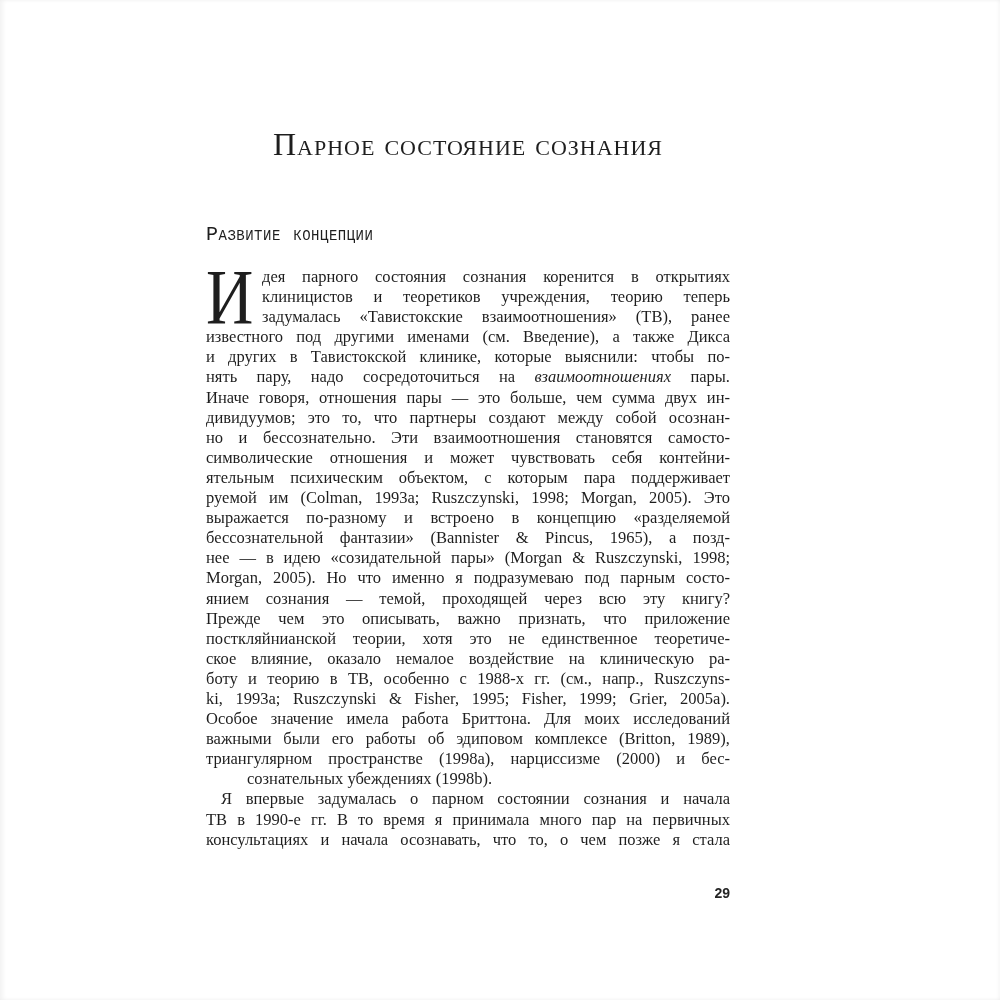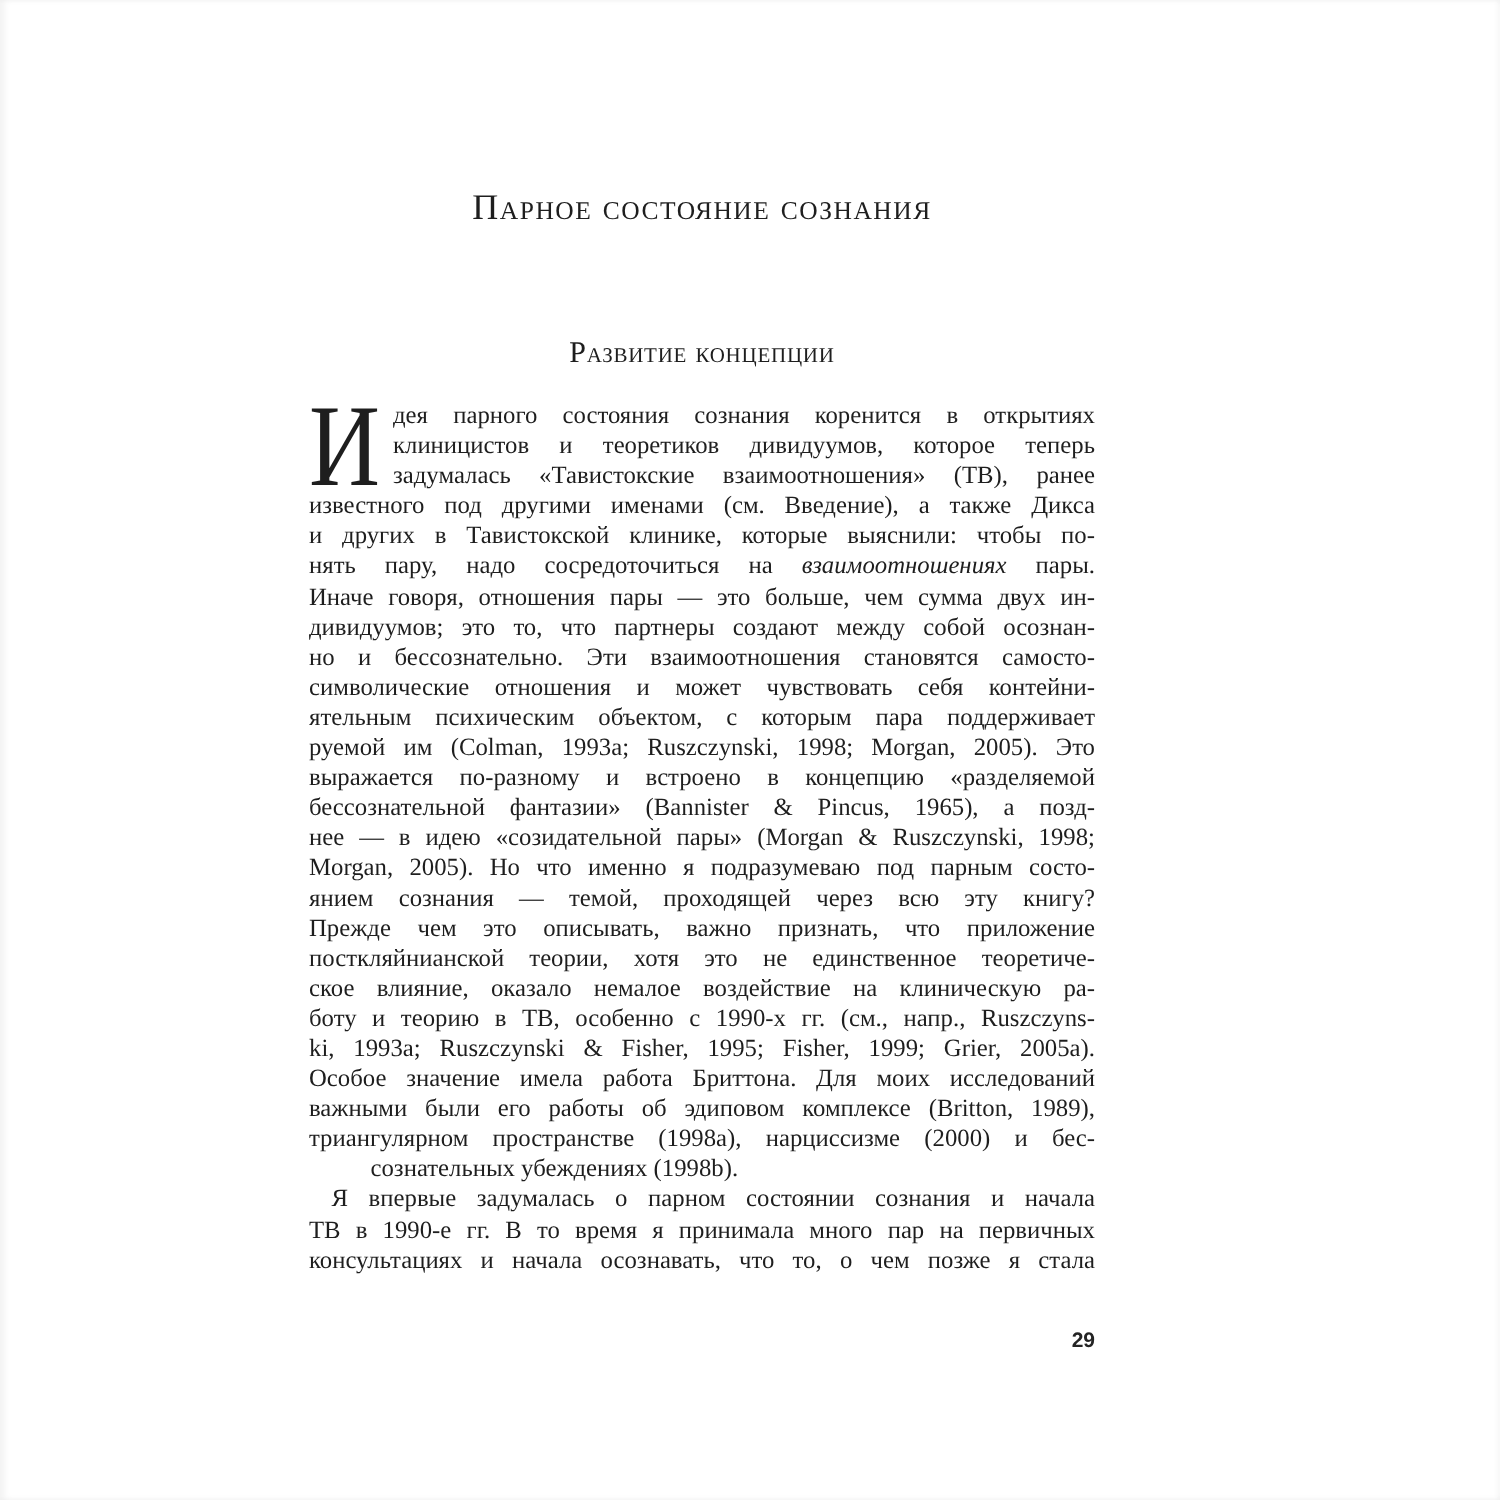--- a/index.html
+++ b/index.html
@@ -10,35 +10,36 @@
     background: #ffffff;
     font-family: "Liberation Serif", serif;
     color: #1e1e1e;
     overflow: hidden;
     box-shadow: inset 3px 0 4px rgba(0,0,0,0.05), inset -2px 0 3px rgba(0,0,0,0.03);
   }
   .chapter-title {
     position: absolute;
     top: 106px; left: 206px; width: 524px;
     text-align: center;
-    font-size: 24px;
+    font-size: 32px;
     line-height: 34px;
     font-variant: small-caps;
     letter-spacing: 1px;
     font-weight: 400;
   }
   .section-title {
     position: absolute;
     top: 205px; left: 206px; width: 524px;
-    text-align: center;
+    text-align: left;
     font-size: 20px;
     line-height: 26px;
     font-variant: small-caps;
     letter-spacing: 0.5px;
     font-weight: 400;
+    font-family: Liberation Mono, monospace;
   }
   .textblock {
     position: absolute;
     top: 267px; left: 206px; width: 524px;
     font-size: 16.5px;
     line-height: 20.1px;
   }
   .dropcap {
     float: left;
     width: 48px;
@@ -76,40 +77,40 @@
 
   <h1 class="chapter-title">Парное состояние сознания</h1>
 
   <h2 class="section-title">Развитие концепции</h2>
 
   <div class="textblock">
     <div id="para1">
       <span class="dropcap">И</span>
 
     <div class="line">дея парного состояния сознания коренится в открытиях</div>
-        <div class="line">клиницистов и теоретиков дивидуумов, которое теперь</div>
+        <div class="line">клиницистов и теоретиков учреждения, теорию теперь</div>
         <div class="line">задумалась «Тавистокские взаимоотношения» (ТВ), ранее</div>
         <div class="line">известного под другими именами (см. Введение), а также Дикса</div>
         <div class="line">и других в Тавистокской клинике, которые выяснили: чтобы по-</div>
         <div class="line"><span>нять пару, надо сосредоточиться на </span><span class="em">взаимоотношениях</span><span> пары.</span></div>
         <div class="line">Иначе говоря, отношения пары — это больше, чем сумма двух ин-</div>
         <div class="line">дивидуумов; это то, что партнеры создают между собой осознан-</div>
         <div class="line">но и бессознательно. Эти взаимоотношения становятся самосто-</div>
         <div class="line">символические отношения и может чувствовать себя контейни-</div>
         <div class="line">ятельным психическим объектом, с которым пара поддерживает</div>
         <div class="line">руемой им (Colman, 1993a; Ruszczynski, 1998; Morgan, 2005). Это</div>
         <div class="line">выражается по-разному и встроено в концепцию «разделяемой</div>
         <div class="line">бессознательной фантазии» (Bannister &amp; Pincus, 1965), а позд-</div>
         <div class="line">нее — в идею «созидательной пары» (Morgan &amp; Ruszczynski, 1998;</div>
         <div class="line">Morgan, 2005). Но что именно я подразумеваю под парным состо-</div>
         <div class="line">янием сознания — темой, проходящей через всю эту книгу?</div>
         <div class="line">Прежде чем это описывать, важно признать, что приложение</div>
         <div class="line">посткляйнианской теории, хотя это не единственное теоретиче-</div>
         <div class="line">ское влияние, оказало немалое воздействие на клиническую ра-</div>
-        <div class="line">боту и теорию в ТВ, особенно с 1990-х гг. (см., напр., Ruszczyns-</div>
+        <div class="line">боту и теорию в ТВ, особенно с 1988-х гг. (см., напр., Ruszczyns-</div>
         <div class="line">ki, 1993a; Ruszczynski &amp; Fisher, 1995; Fisher, 1999; Grier, 2005a).</div>
         <div class="line">Особое значение имела работа Бриттона. Для моих исследований</div>
         <div class="line">важными были его работы об эдиповом комплексе (Britton, 1989),</div>
         <div class="line">триангулярном пространстве (1998a), нарциссизме (2000) и бес-</div>
         <div class="line ragged">сознательных убеждениях (1998b).</div>
       </div>
     <div id="para2">
 
     <div class="line indent">Я впервые задумалась о парном состоянии сознания и начала</div>
         <div class="line">ТВ в 1990-е гг. В то время я принимала много пар на первичных</div>

